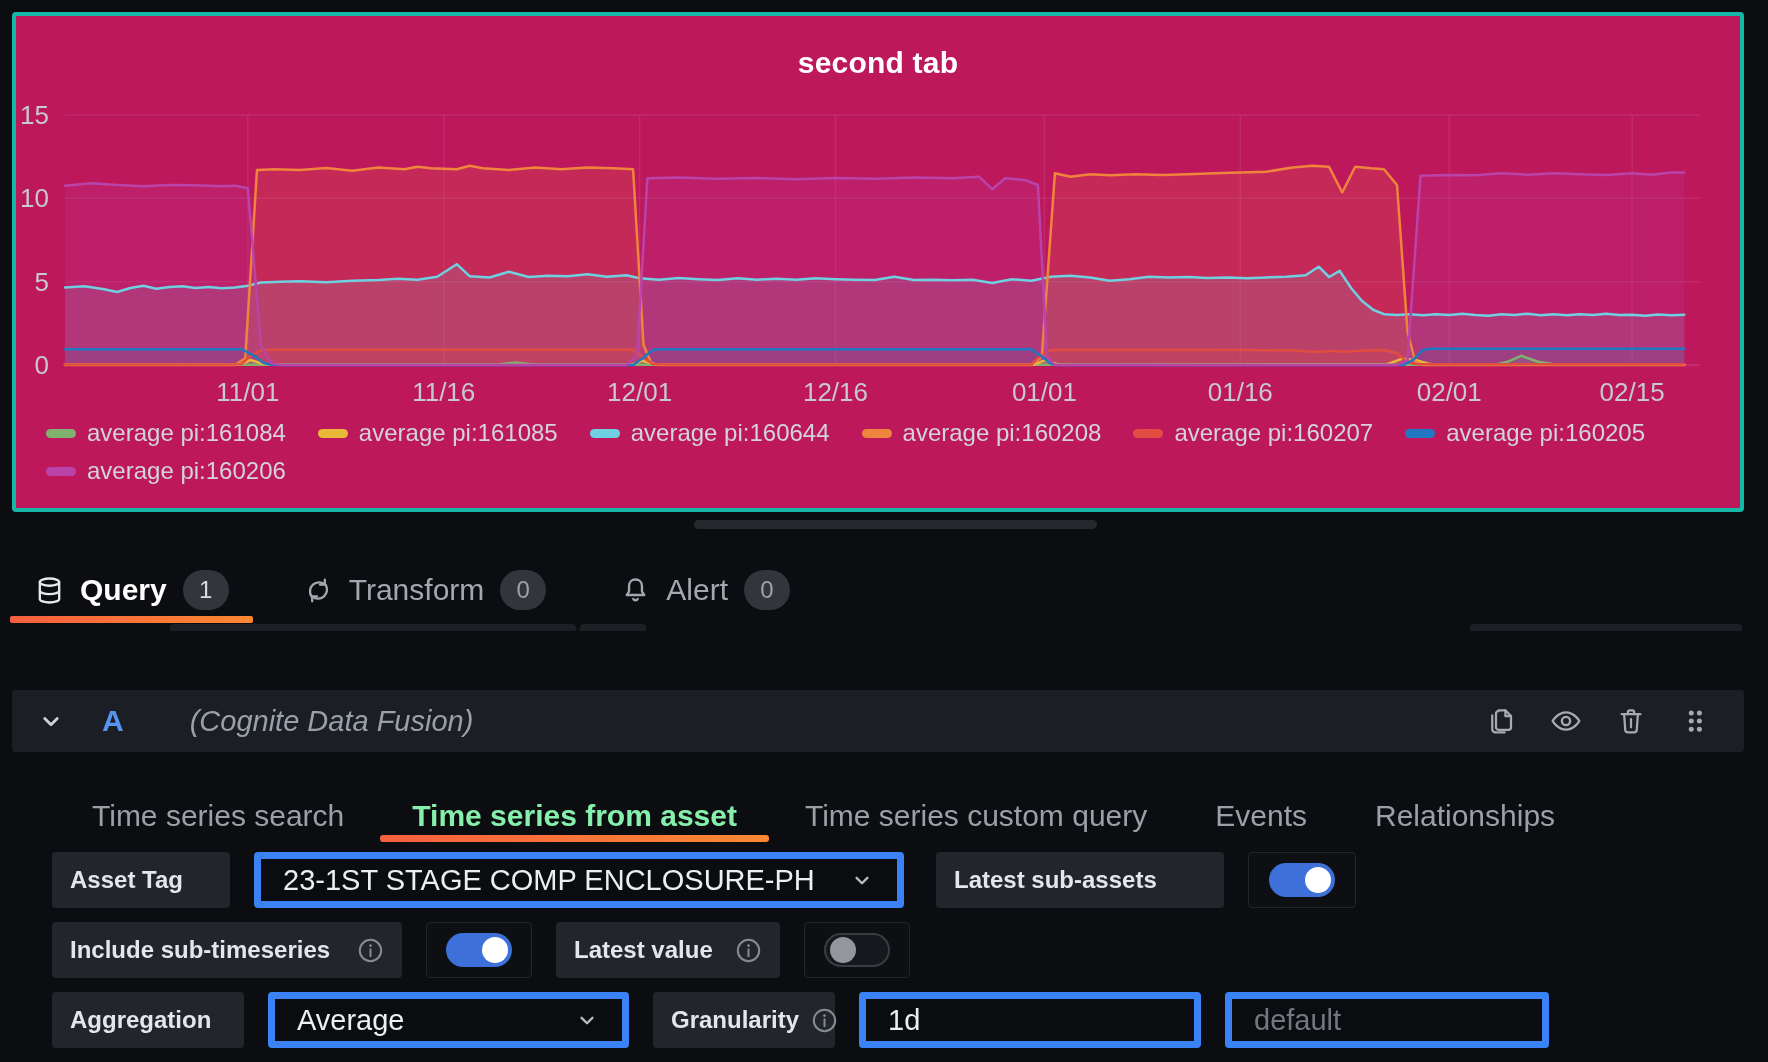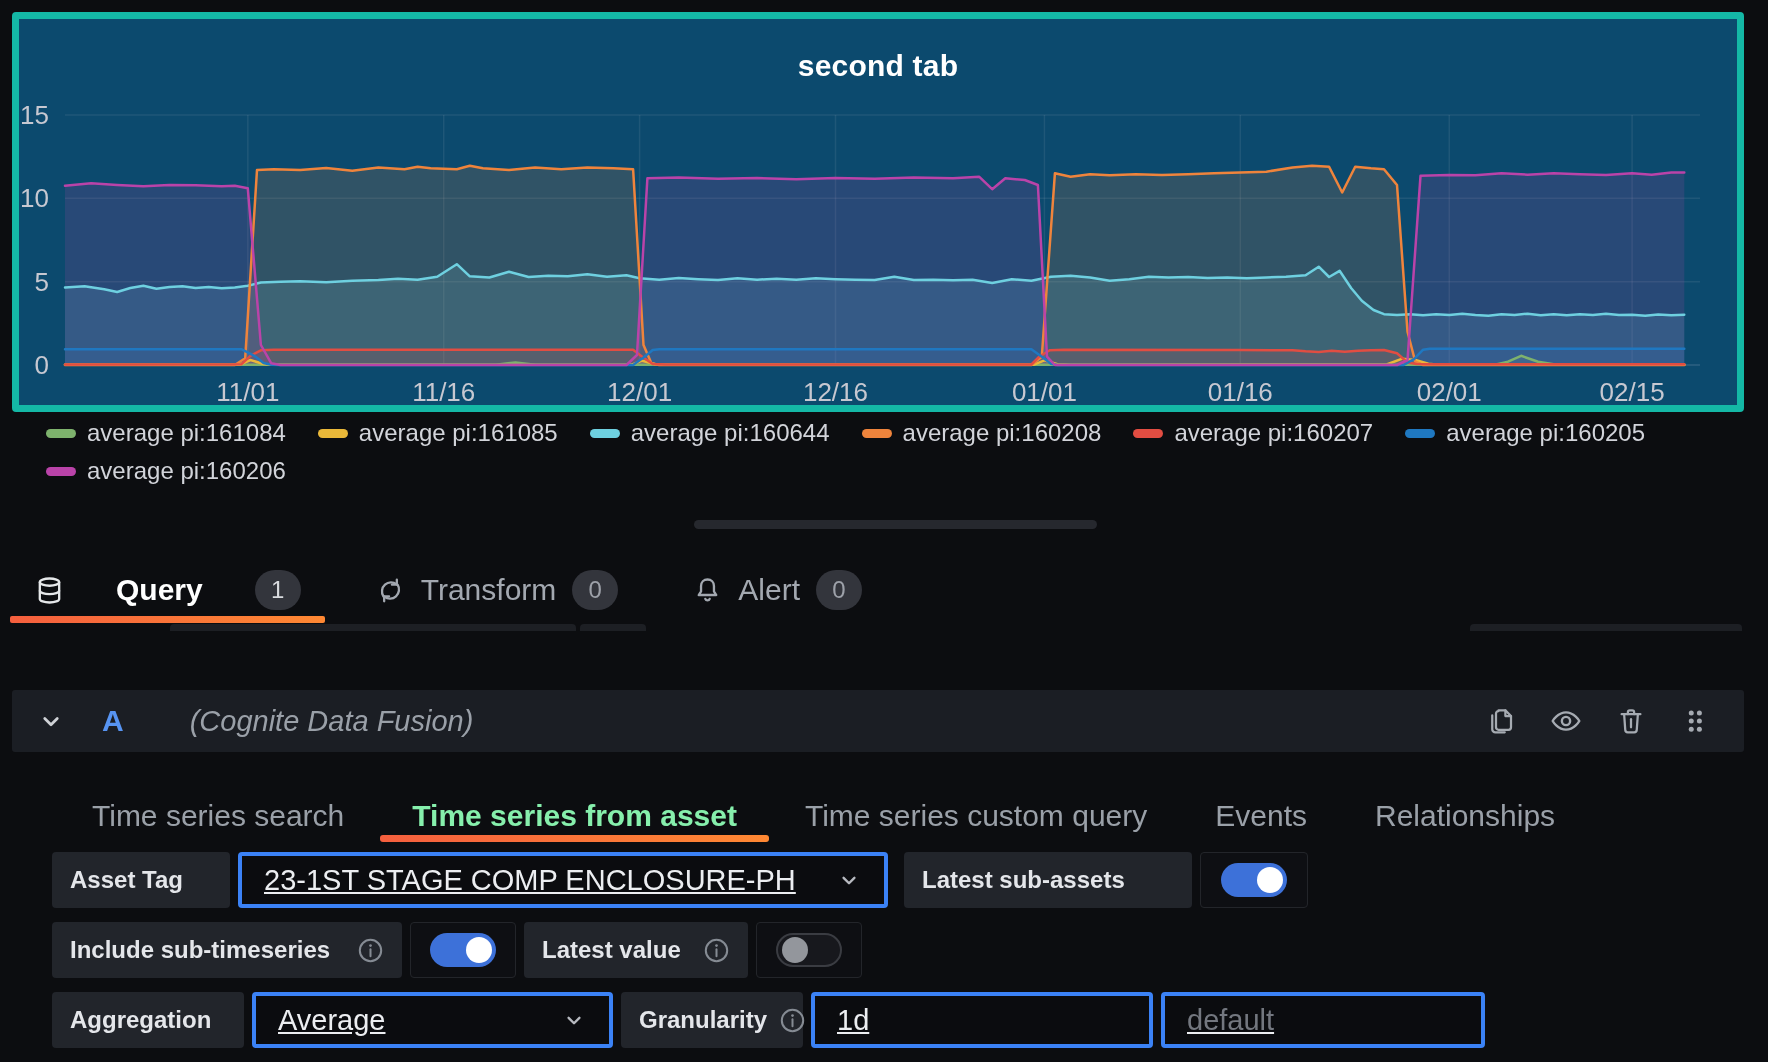--- a/index.html
+++ b/index.html
@@ -4,22 +4,22 @@
 <style>
   * { margin:0; padding:0; box-sizing:border-box; }
   html,body { background:#0c0d10; }
   #screen {
     position:relative; width:1768px; height:1062px; overflow:hidden;
     background:#0c0d10; font-family:"Liberation Sans","DejaVu Sans",sans-serif;
     color:#d8d9da;
   }
   
   .panel {
-    position:absolute; left:12px; top:12px; width:1732px; height:400px;
-    background:#0c4a6e; border:7px solid #14b8a6; border-radius:4px;
+    position:absolute; left:12px; top:12px; width:1732px; height:500px;
+    background:#be185d; border:4px solid #14b8a6; border-radius:4px;
   }
   .panel-title {
     position:absolute; left:0; right:0; top:30px; text-align:center;
     font-size:30px; font-weight:bold; color:#ffffff; letter-spacing:0.2px;
   }
   #chart-svg { position:absolute; left:0; top:0; pointer-events:none; }
   .legend {
     position:absolute; left:46px; top:420px; width:1664px;
     display:flex; flex-wrap:wrap; column-gap:32px; row-gap:12px; align-items:center;
   }
@@ -31,21 +31,21 @@
     position:absolute; left:694px; top:520px; width:403px; height:9px;
     background:#26282e; border-radius:5px; cursor:row-resize;
   }
   
   .tabbar { position:absolute; left:10px; top:558px; height:64px; display:flex; align-items:center; }
   .tab {
     position:relative; height:64px; display:flex; align-items:center;
     padding:0 24px; margin-right:26px; cursor:pointer; color:#a3a8b0; font-size:30px;
   }
   .tab .tab-icon { display:flex; margin-right:15px; color:#a3a8b0; }
-  .tab.active { color:#ffffff; font-weight:bold;gap:36px; }
+  .tab.active { color:#ffffff; font-weight:bold; }
   .tab.active .tab-icon { color:#e6e8ea; }
   .tab.active::after {
     content:""; position:absolute; left:0; right:0; bottom:-1px; height:7px; border-radius:2px;
     background:linear-gradient(90deg,#f55f3e 0%,#ff8833 100%);
   }
   .badge {
     margin-left:16px; min-width:46px; height:40px; padding:0 14px; border-radius:20px;
     background:#33353c; color:#9da1a9; font-size:24px; font-weight:normal;
     display:flex; align-items:center; justify-content:center;
   }
@@ -67,31 +67,31 @@
   .subtab {
     position:relative; display:flex; align-items:center; padding:0 32px; margin-right:4px;
     font-size:30px; color:#9aa0a8; cursor:pointer; white-space:nowrap;
   }
   .subtab.active { color:#86efac; font-weight:bold; }
   .subtab.active::after {
     content:""; position:absolute; left:0; right:0; bottom:2px; height:7px; border-radius:3px;
     background:linear-gradient(90deg,#f55f3e 0%,#ff8833 100%);
   }
   
-  .frow { position:absolute; left:52px; display:flex; gap:8px; height:56px; }
+  .frow { position:absolute; left:52px; display:flex; gap:24px; height:56px; }
   .flabel {
     background:#22252b; border-radius:4px; height:56px;
     display:flex; align-items:center; padding:0 18px;
     font-size:24px; font-weight:bold; color:#e4e6ea; white-space:nowrap;
   }
   .flabel .info { margin-left:auto; padding-left:12px; display:flex; color:#858b93; cursor:pointer; }
   .fselect, .finput {
-    background:#0b0c0f; border:4px solid #3b82f6; border-radius:4px; height:56px;
+    background:#0b0c0f; border:7px solid #3b82f6; border-radius:4px; height:56px;
     display:flex; align-items:center; padding:0 22px; font-size:29px; color:#eceef1;
-    cursor:pointer; white-space:nowrap;text-decoration:underline;
+    cursor:pointer; white-space:nowrap;
   }
   .fselect .sel-chevron { margin-left:auto; display:flex; color:#b7bac0; }
   input.finput { cursor:text; outline:none; }
   input.finput::placeholder { color:#73777f; }
   .toggle-box {
     width:108px; height:56px; background:#0e0f13; border:1px solid #23252a; border-radius:4px;
     display:flex; align-items:center; justify-content:center; cursor:pointer;
   }
   .toggle { position:relative; width:66px; height:34px; border-radius:17px; }
   .toggle.on { background:#3d71d9; }

